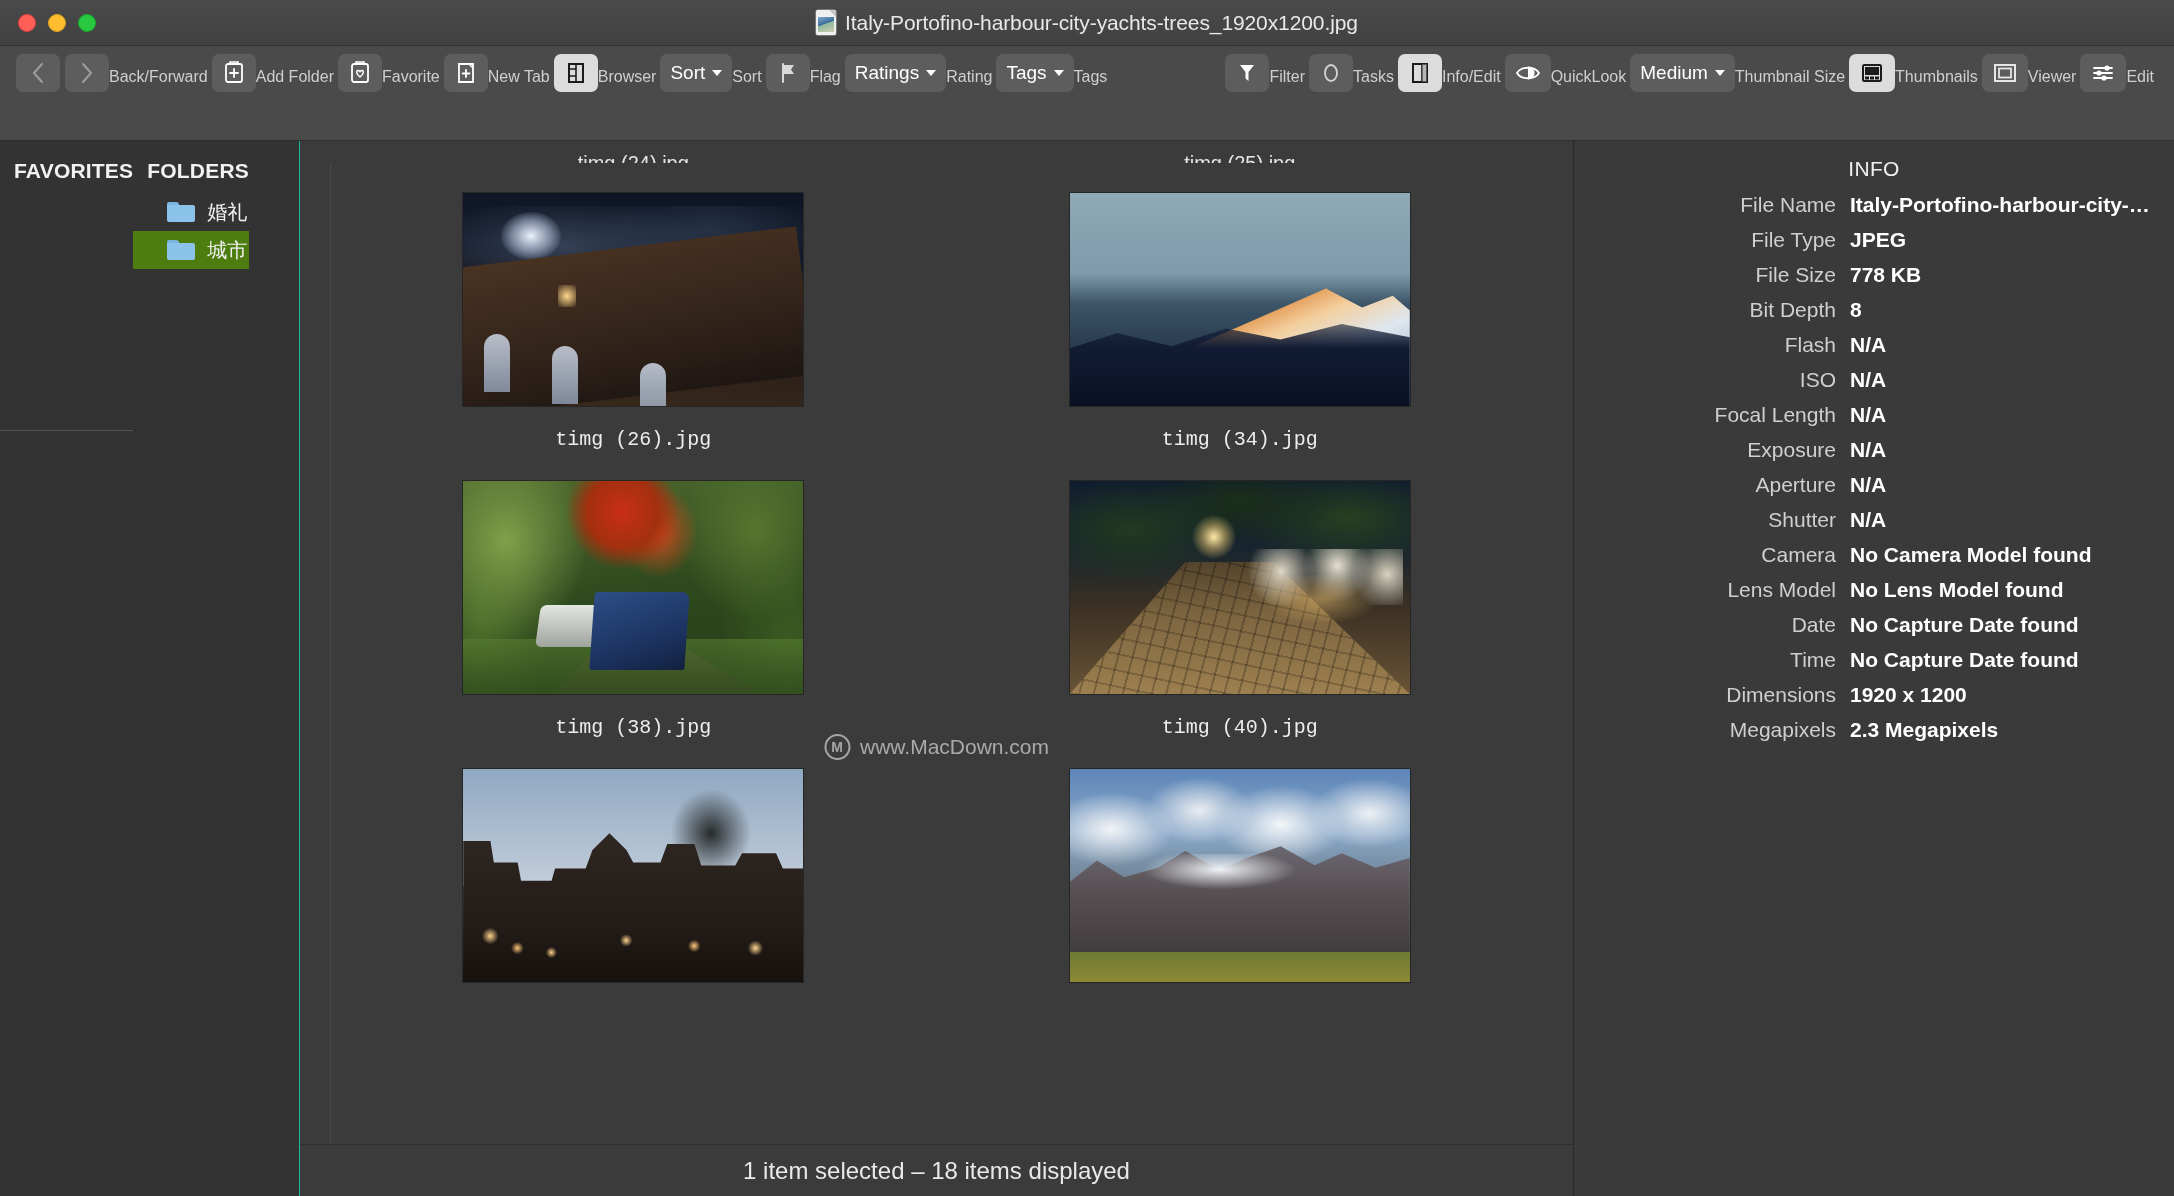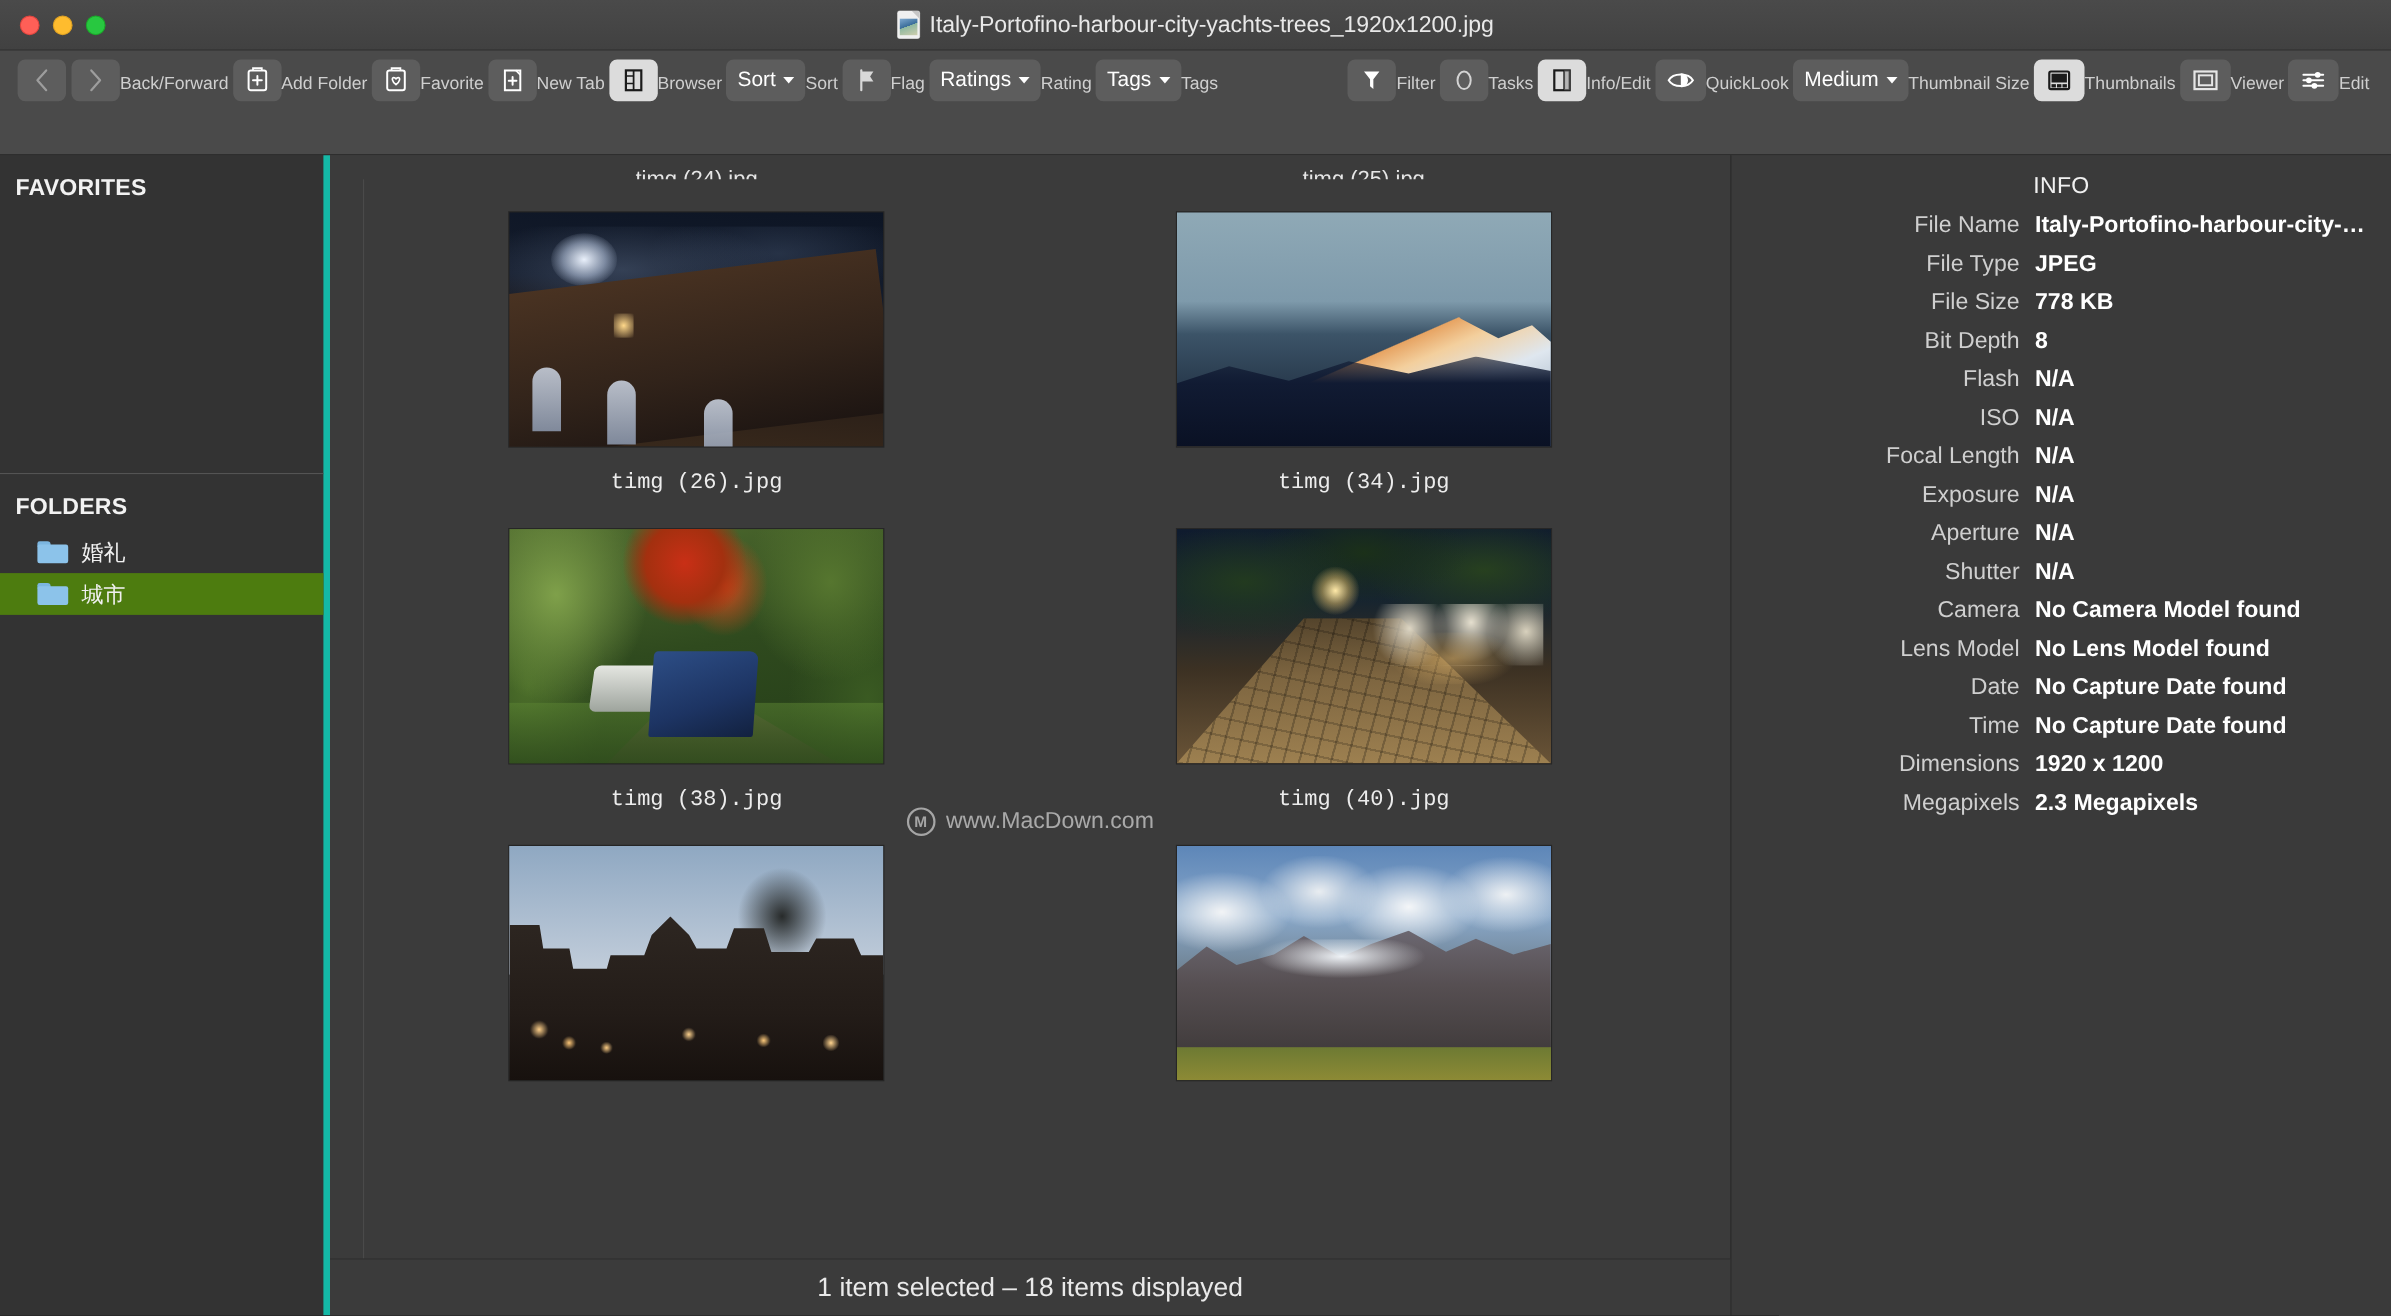--- a/index.html
+++ b/index.html
@@ -143,22 +143,21 @@
     min-height: 0;
     background: #393939;
   }
 
   
   .sidebar {
     width: 300px;
     flex: 0 0 300px;
     background: #333333;
     display: flex;
-    flex-direction: column;
-    border-right: 6px solid #14b8a6;
+    border-right: 1px solid #14b8a6;
   }
   .side-section { display: flex; flex-direction: column; }
   .side-section.fav { height: 290px; border-bottom: 1px solid #545454; }
   .side-header {
     color: #f2f2f2;
     font-size: 21px;
     font-weight: bold;
     padding: 18px 0 10px 14px;
     letter-spacing: 0.2px;
   }

